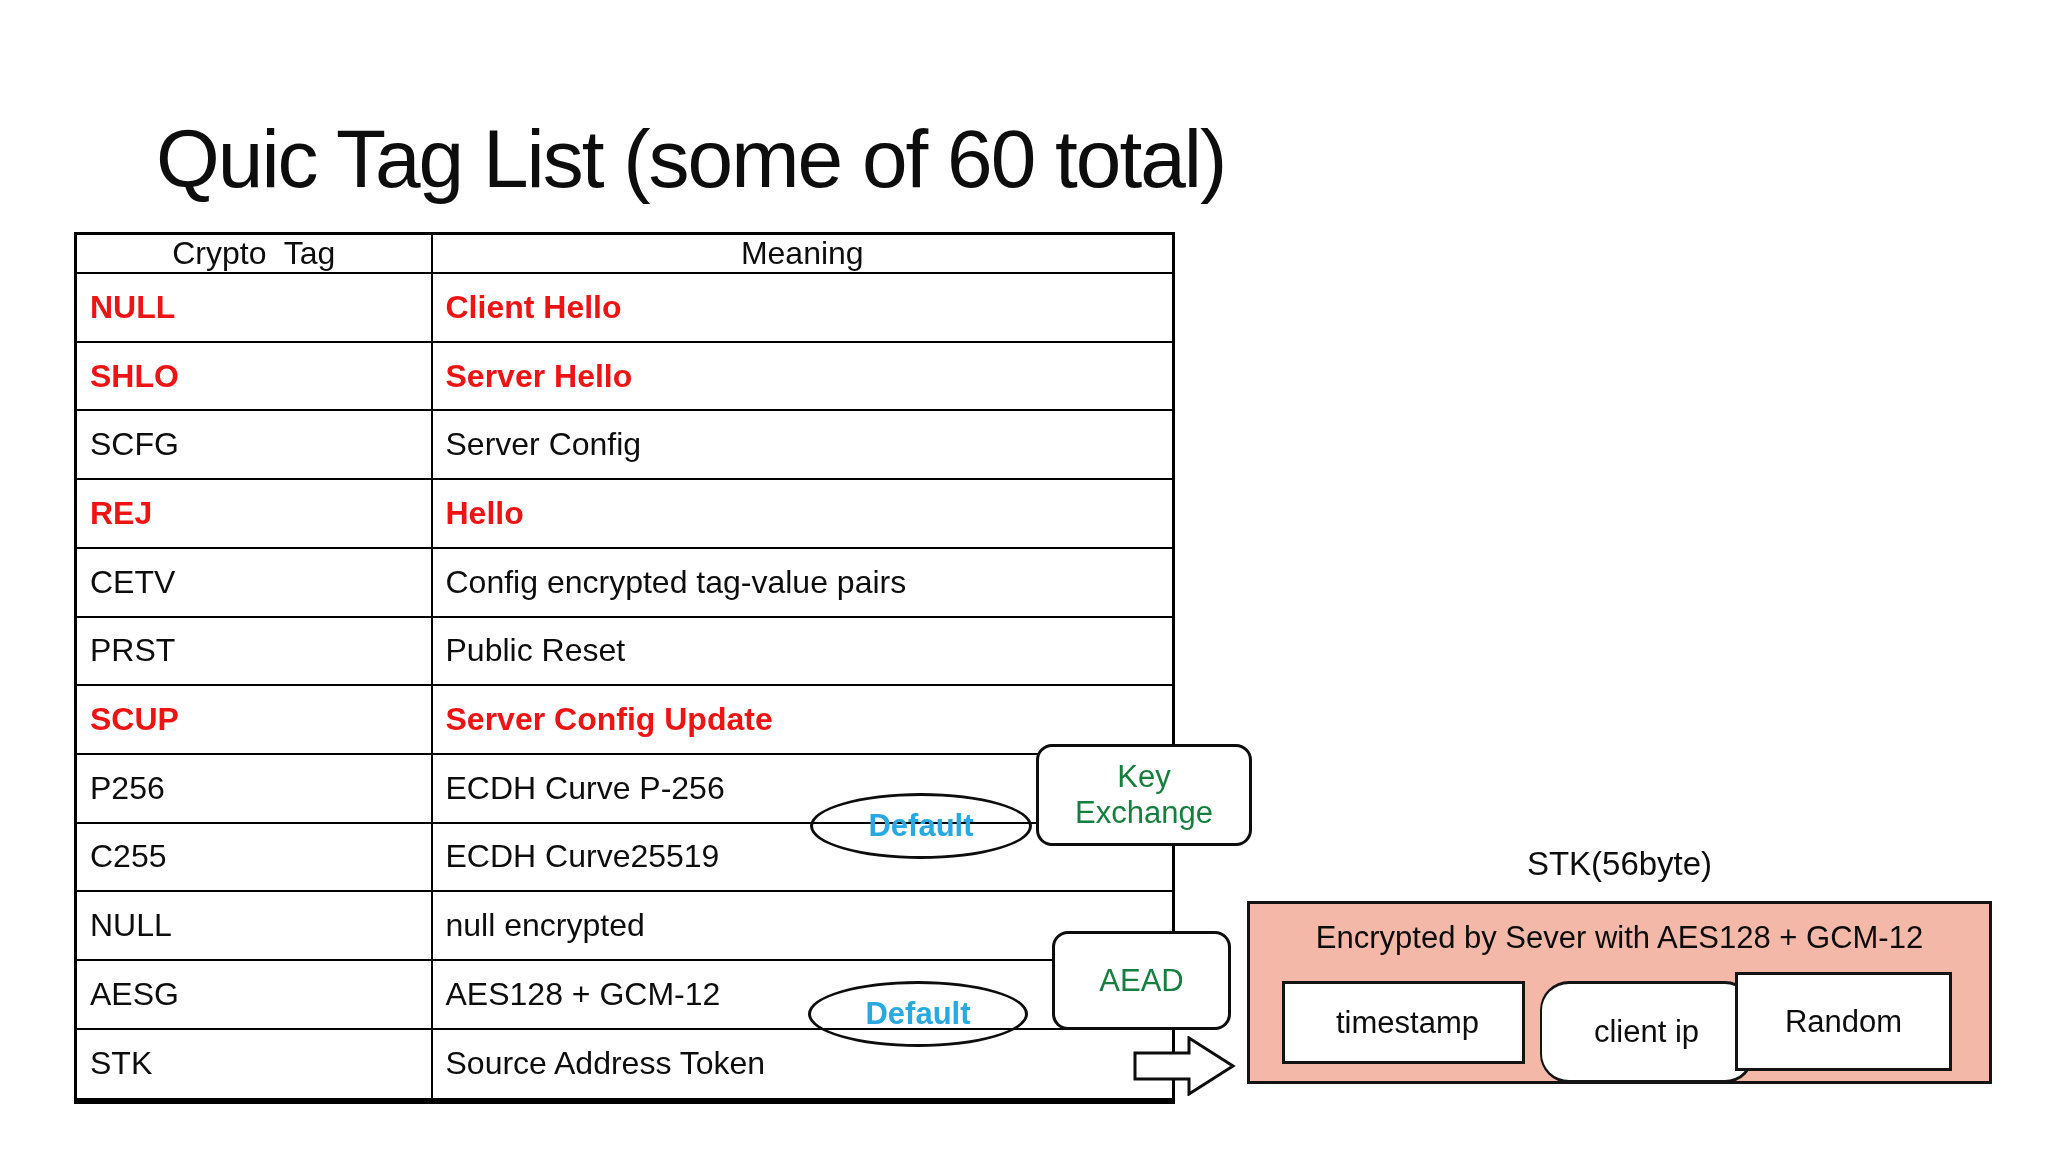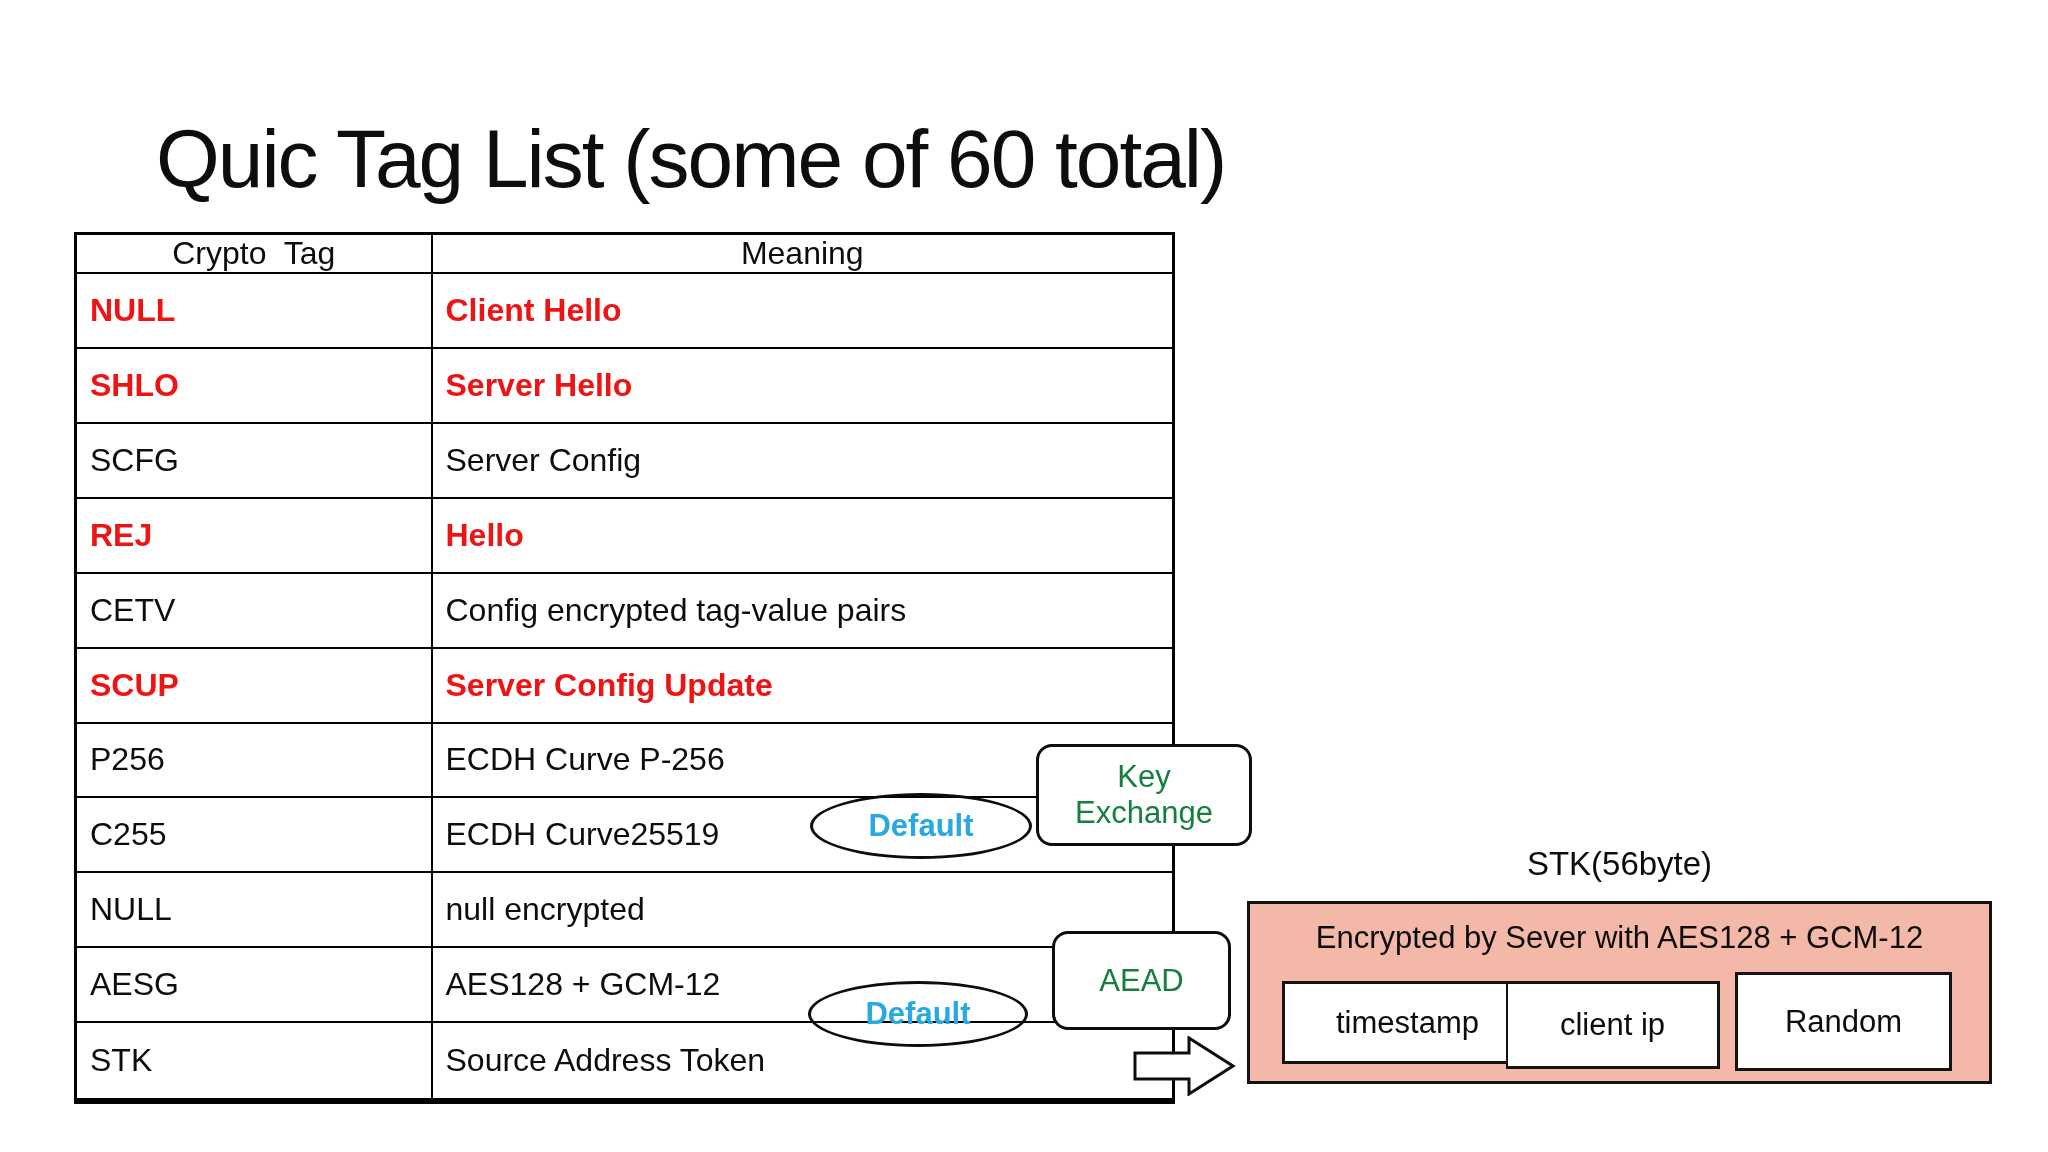--- a/index.html
+++ b/index.html
@@ -74,21 +74,21 @@
     position:absolute; left:0; top:16px; width:100%;
     text-align:center; font-size:31px; color:#0d0d0d; white-space:nowrap;
   }
   .stk-cells { position:absolute; left:32px; top:74px; height:86px; }
   .stk-cell {
     position:absolute; background:#fff; border:3px solid #141414; box-sizing:border-box;
     display:flex; align-items:center; justify-content:center;
     font-size:31px; color:#0d0d0d;
   }
   .cell-0 { left:0px;   top:3px;  width:243px; height:83px;padding-left:8px; }
-  .cell-1 { left:224px; top:3px;  width:214px; height:88px; border-left-width:2px; }
+  .cell-1 { left:258px; top:3px;  width:214px; height:102px; border-left-width:2px;border-radius:29px; }
   .cell-2 { left:453px; top:-6px; width:217px; height:99px; }
 </style>
 </head>
 <body>
 
 <div class="slide">
 
   <div class="title">Quic Tag List (some of 60 total)</div>
 
   <table class="tagtable">
@@ -115,20 +115,24 @@
           <td>SCFG</td>
           <td>Server Config</td>
         </tr>
         <tr class="hl">
           <td>REJ</td>
           <td>Hello</td>
         </tr>
         <tr>
           <td>CETV</td>
           <td>Config encrypted tag-value pairs</td>
+        </tr>
+        <tr>
+          <td>PRST</td>
+          <td>Public Reset</td>
         </tr>
         <tr class="hl">
           <td>SCUP</td>
           <td>Server Config Update</td>
         </tr>
         <tr>
           <td>P256</td>
           <td>ECDH Curve P-256</td>
         </tr>
         <tr>

